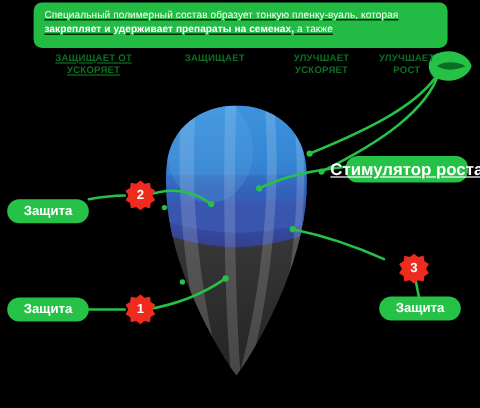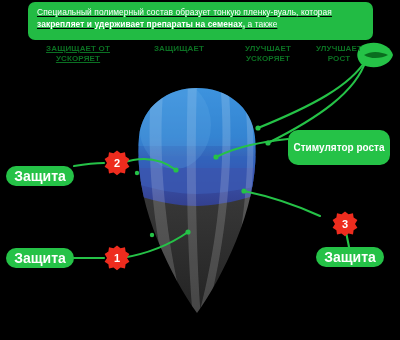--- a/index.html
+++ b/index.html
@@ -28,26 +28,26 @@
   
   .colhead{
     position:absolute;color:#0d7a26;font-weight:bold;
     font-size:8px;line-height:9.5px;text-align:center;
     letter-spacing:.02em;opacity:.92;
   }
 
   
   .pill{
     position:absolute;background:#25c247;border-radius:10px;
-    color:#ffffff;font-weight:bold;font-size:14px;
+    color:#ffffff;font-weight:bold;font-size:11px;
     display:flex;align-items:center;justify-content:center;
     white-space:nowrap;box-sizing:border-box;
   }
   .pill-protect{width:68px;height:20px;}
-  .pill-stim{width:102px;height:35px;font-size:10px;}
+  .pill-stim{width:102px;height:22px;font-size:14px;text-decoration:underline;}
 
   
   .badge{
     position:absolute;width:26px;height:26px;
   }
   .badge svg{position:absolute;left:0;top:0;}
   .badge span{
     position:absolute;left:0;top:0;width:26px;height:26px;
     display:flex;align-items:center;justify-content:center;
     color:#ffffff;font-weight:bold;font-size:11px;

